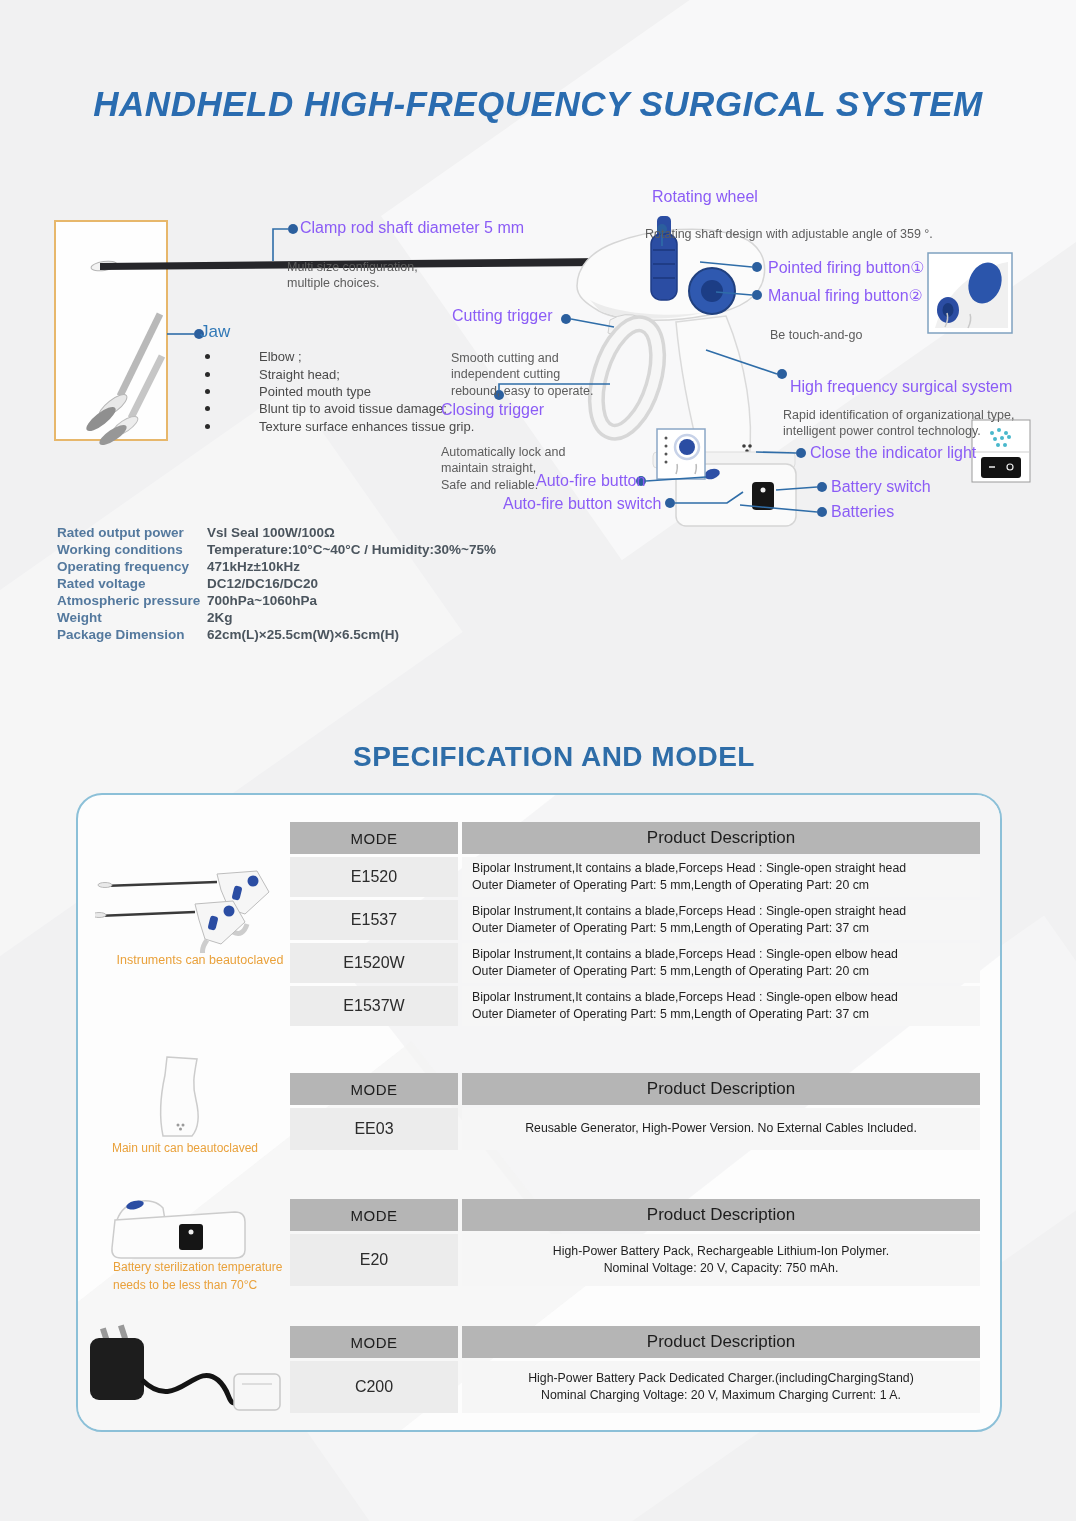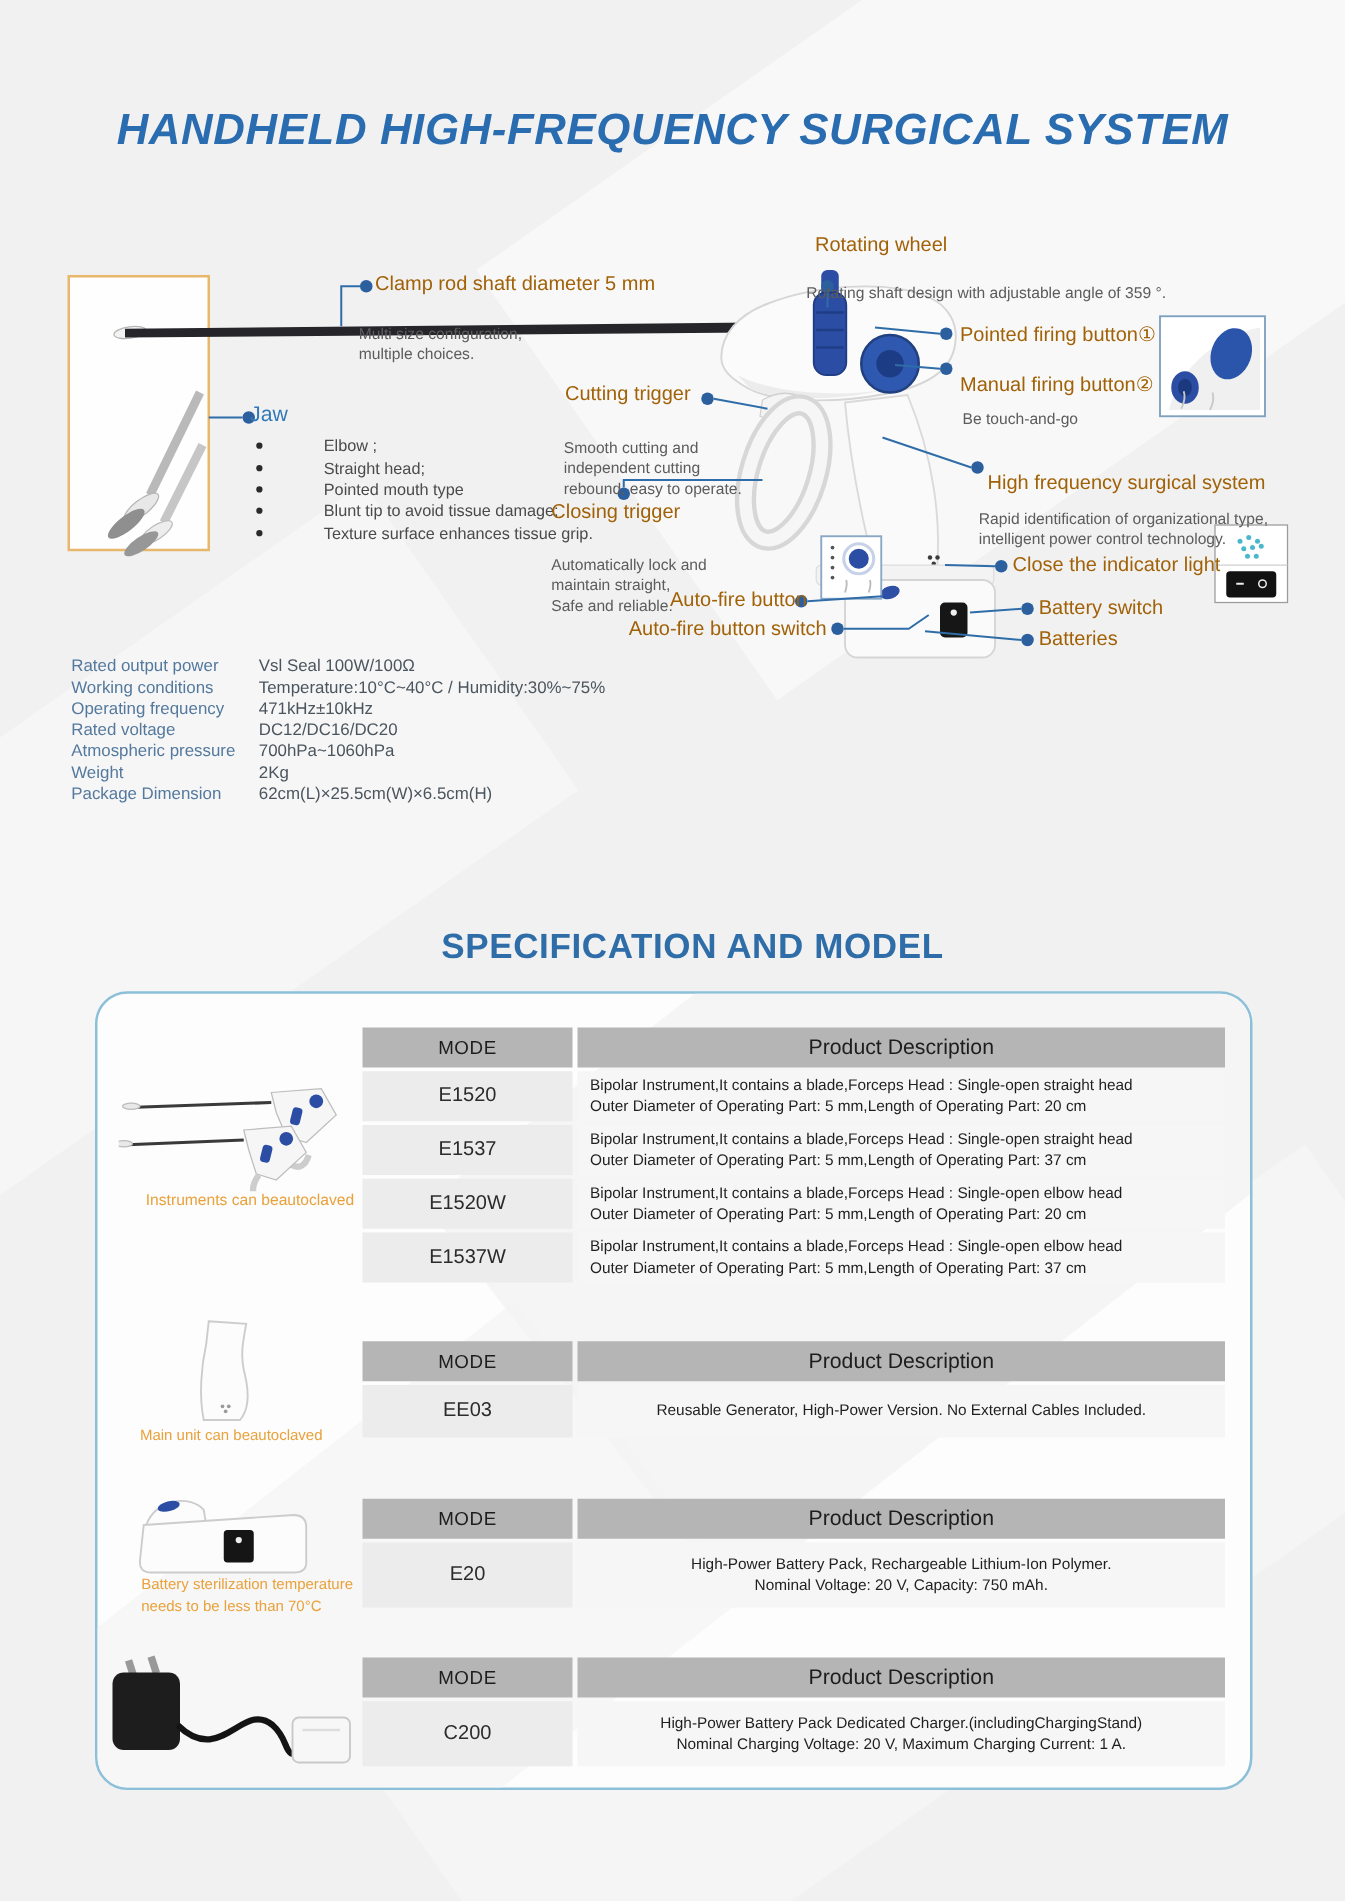--- a/index.html
+++ b/index.html
@@ -14,29 +14,29 @@
   #sheen2{width:700px;height:300px;left:-260px;top:560px;transform:rotate(-35deg);background:rgba(255,255,255,0.35);}
   #sheen3{width:900px;height:260px;left:300px;top:1150px;transform:rotate(-35deg);background:rgba(255,255,255,0.3);}
 
   .page-title{
     position:absolute;left:0;right:0;top:84px;text-align:center;
     font-size:35px;font-weight:bold;font-style:italic;color:#2a6cb0;letter-spacing:.5px;
   }
 
   svg.art{position:absolute;left:0;top:0;z-index:1;}
 
-  .callout{position:absolute;z-index:2;color:#a16207;font-size:16px;white-space:nowrap;}
+  .callout{position:absolute;z-index:2;color:#8b5cf6;font-size:16px;white-space:nowrap;}
   .note{position:absolute;z-index:2;color:#5c5c5c;font-size:12.5px;line-height:1.3;white-space:pre-line;margin-top:20px;}
 
   .jaw-label{position:absolute;left:200px;top:322px;font-size:17px;color:#3279b7;z-index:2;}
   .jaw-list{position:absolute;left:205px;top:348px;z-index:2;}
   .jaw-item{display:flex;align-items:center;height:17.4px;font-size:13px;color:#4a4a4a;gap:40px;}
   .jaw-item .b{width:5px;height:5px;border-radius:50%;background:#2a2a2a;margin-right:9px;flex:none;}
 
-  .specs{position:absolute;left:57px;top:524px;z-index:2;}
+  .specs{position:absolute;left:57px;top:524px;z-index:2;font-weight:bold;}
   .spec-row{display:flex;height:17px;align-items:center;}
   .spec-label{width:150px;color:#54799e;font-size:13.5px;}
   .spec-value{color:#4b555e;font-size:13.5px;white-space:nowrap;}
 
   .section-title{
     position:absolute;left:0;right:0;top:741px;text-align:center;z-index:2;
     font-size:28px;font-weight:bold;color:#2e6da8;letter-spacing:.5px;padding-left:32px;
   }
 
   .panel{
@@ -210,21 +210,21 @@
 </svg>
 
 <div class="callout" style="left:652px;top:188px;">Rotating wheel</div>
 <div class="note" style="left:645px;top:206px;">Rotating shaft design with adjustable angle of 359 °.</div>
 
 <div class="callout" style="left:300px;top:219px;">Clamp rod shaft diameter 5 mm</div>
 <div class="note" style="left:287px;top:239px;">Multi size configuration,
 multiple choices.</div>
 
 <div class="callout" style="left:768px;top:258px;">Pointed firing button①</div>
-<div class="callout" style="left:768px;top:286px;margin-top:12px;">Manual firing button②</div>
+<div class="callout" style="left:768px;top:286px;">Manual firing button②</div>
 <div class="note" style="left:770px;top:307px;">Be touch-and-go</div>
 
 <div class="jaw-label">Jaw</div>
 <div class="jaw-list">
   <div class="jaw-item">
       <span class="b"></span>
       <span>Elbow ;</span>
     </div>
   <div class="jaw-item">
       <span class="b"></span>

